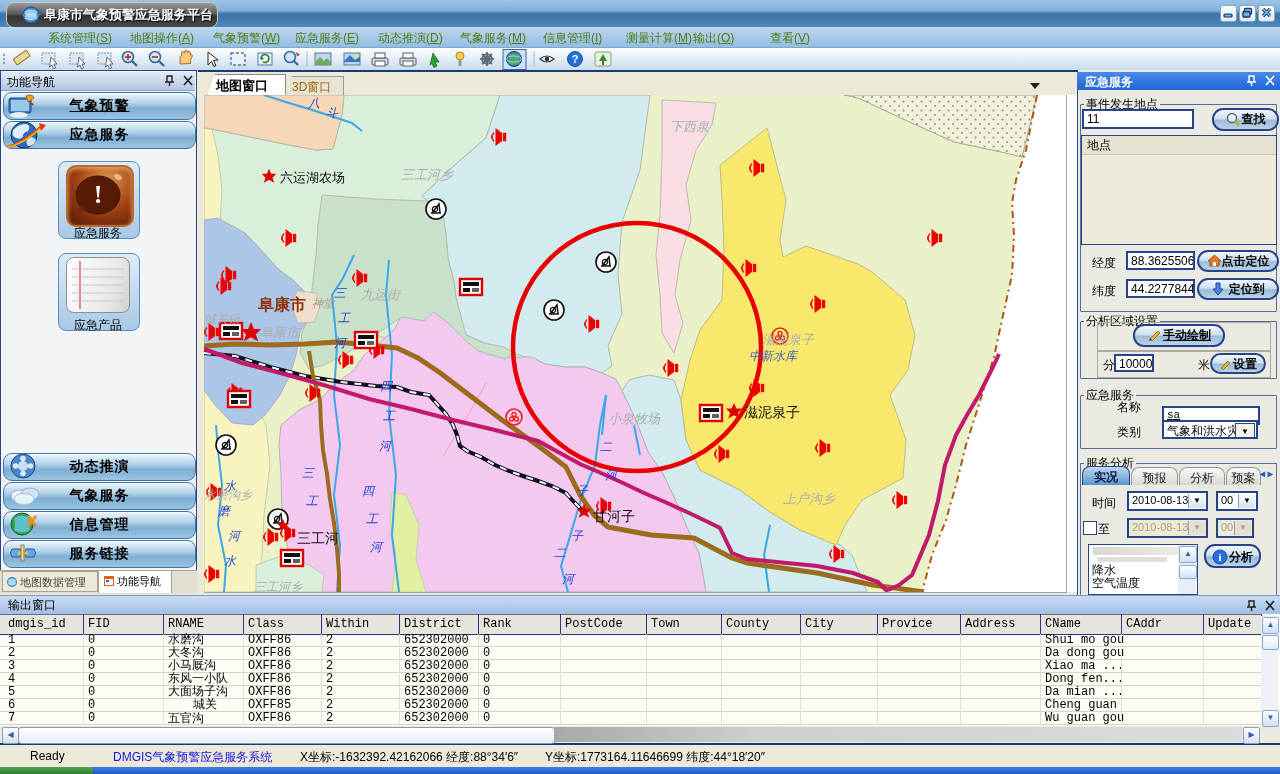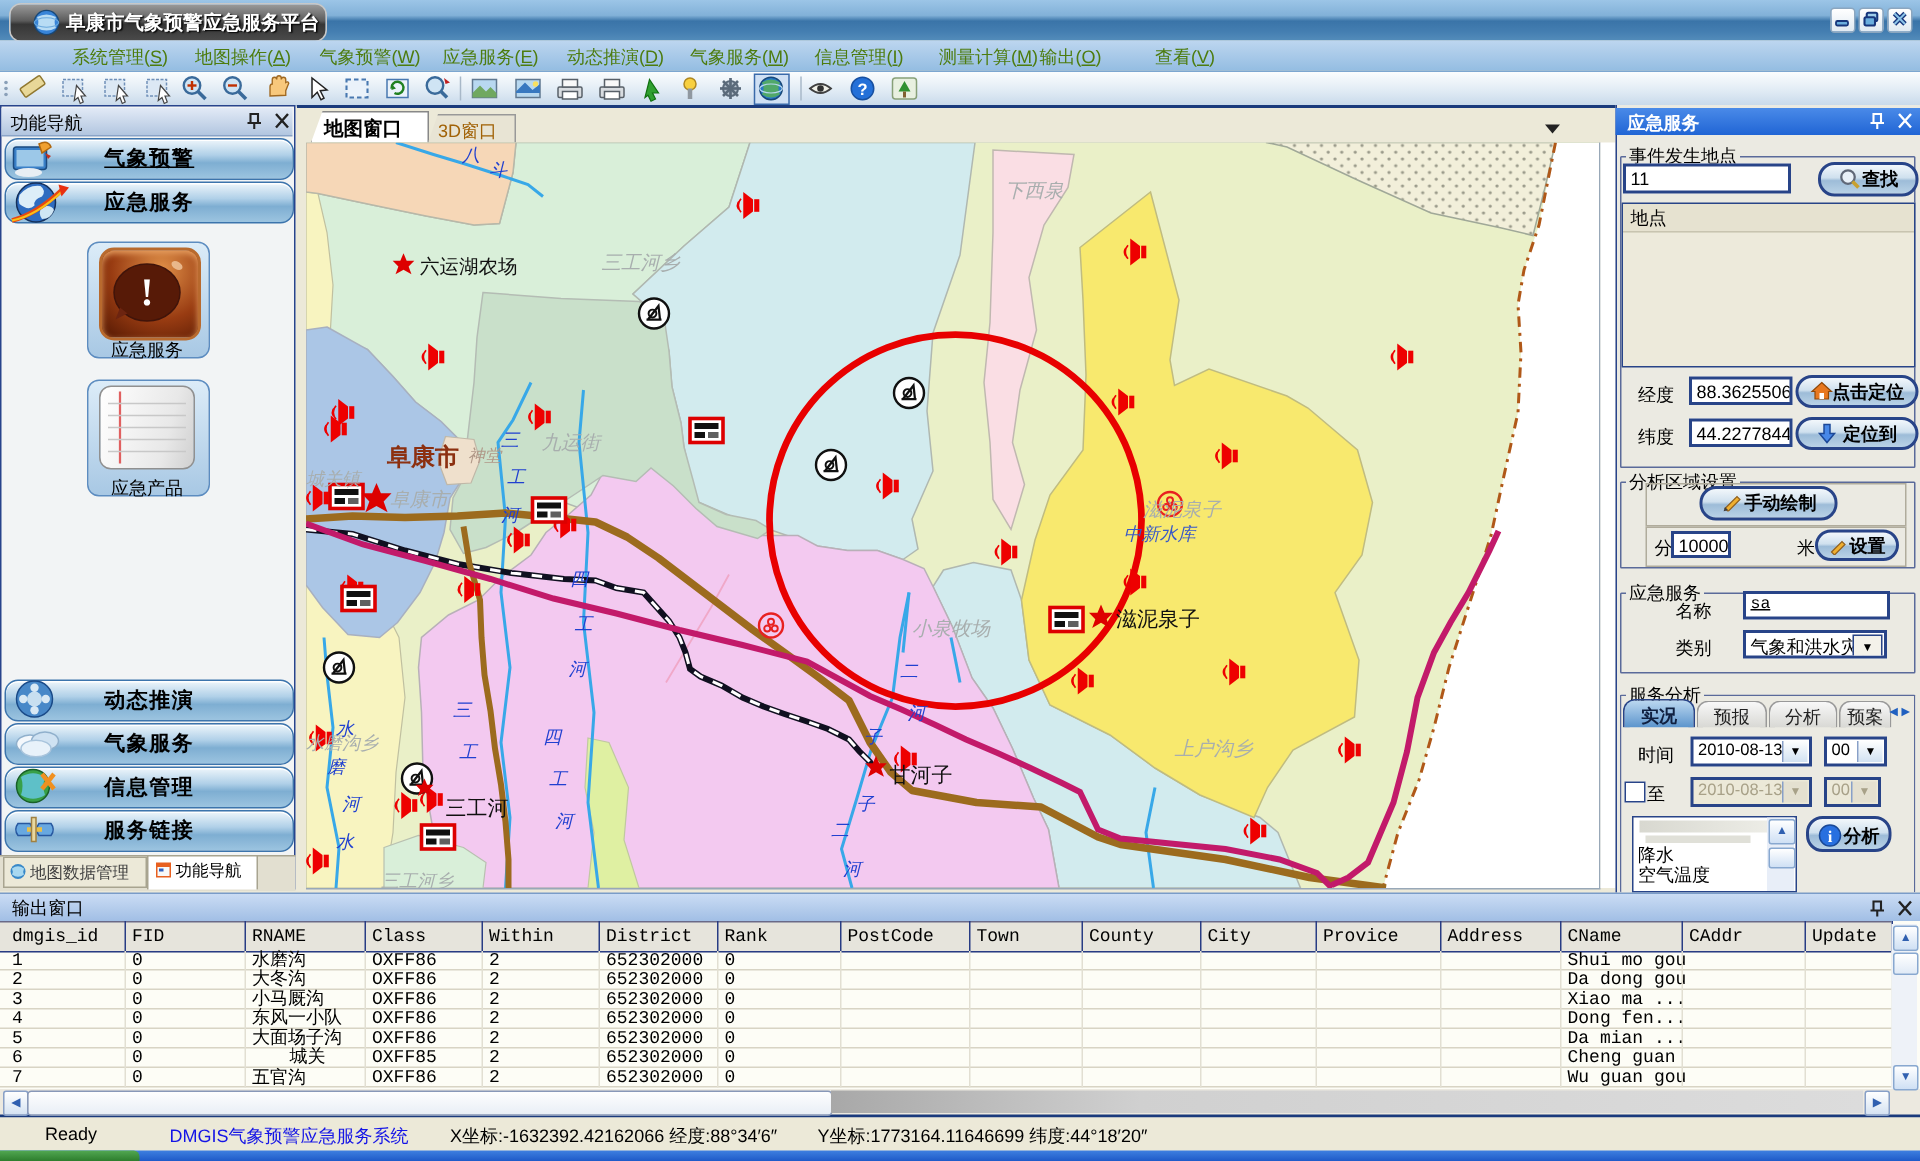--- a/index.html
+++ b/index.html
@@ -461,36 +461,36 @@
       </svg>点击定位</div>
   <div class="abs lab" style="left:1092px;top:283px;">纬度</div>
   <div class="abs inp" style="left:1126px;top:279px;width:69px;height:19px;">44.22778446</div>
   <div class="abs pbtn" style="left:1197px;top:278px;width:82px;height:22px;"><svg width="14" height="14" style="vertical-align:-3px;">
         <path d="M5 1 L9 1 L9 7 L12 7 L7 13 L2 7 L5 7 z" fill="#4888e8" stroke="#1c4898" stroke-width="1"></path>
       </svg> 定位到</div>
   <fieldset class="abs gb" style="left:1080px;top:313px;width:197px;height:66px;">
       <legend>分析区域设置</legend>
     </fieldset>
   <div class="abs" style="left:1097px;top:322px;width:172px;height:27px;border:1px solid #b0ac9c;"></div>
-  <div class="abs pbtn" style="left:1133px;top:324px;width:92px;height:23px;"><svg width="16" height="13" style="vertical-align:-2px;">
+  <div class="abs pbtn" style="left:1133px;top:324px;width:92px;height:23px;text-decoration:underline;"><svg width="16" height="13" style="vertical-align:-2px;">
         <path d="M3 11 L11 3 L13 5 L5 13z" fill="#f0b030" stroke="#906020" stroke-width="0.8"></path>
         <path d="M2 13 l3-1 -2-2z" fill="#404040"></path>
       </svg>手动绘制</div>
   <div class="abs" style="left:1097px;top:351px;width:172px;height:25px;border:1px solid #b0ac9c;"></div>
   <div class="abs lab" style="left:1103px;top:357px;">分析范围</div>
   <div class="abs inp" style="left:1114px;top:354px;width:40px;height:18px;">10000</div>
   <div class="abs lab" style="left:1198px;top:357px;">米</div>
   <div class="abs pbtn" style="left:1210px;top:353px;width:56px;height:21px;"><svg width="14" height="12" style="vertical-align:-2px;">
         <path d="M2 10 L9 3 L11 5 L4 12z" fill="#f0b030" stroke="#906020" stroke-width="0.8"></path>
       </svg>设置</div>
   <fieldset class="abs gb" style="left:1080px;top:387px;width:197px;height:62px;">
       <legend>应急服务</legend>
     </fieldset>
   <div class="abs lab" style="left:1117px;top:399px;">名称</div>
-  <div class="abs inp" style="left:1162px;top:394px;width:98px;height:19px;font-family:'Liberation Mono',monospace;font-size:11px;text-decoration:underline;">sa</div>
+  <div class="abs inp" style="left:1162px;top:406px;width:98px;height:19px;font-family:'Liberation Mono',monospace;font-size:11px;text-decoration:underline;">sa</div>
   <div class="abs lab" style="left:1117px;top:424px;">类别</div>
   <div class="abs inp" style="left:1162px;top:420px;width:96px;height:19px;overflow:hidden;white-space:nowrap;">气象和洪水灾害<span style="position:absolute;right:1px;top:1px;width:18px;height:17px;background:#f4f2ea;border:1px solid #284488;text-align:center;font-size:8px;line-height:16px;">▼</span></div>
   <fieldset class="abs gb" style="left:1080px;top:455px;width:197px;height:140px;border-bottom:none;">
       <legend>服务分析</legend>
     </fieldset>
   <div class="abs tabsel" style="left:1082px;top:466px;width:46px;height:16px;">实况</div>
   <div class="abs tabun" style="left:1131px;top:467px;width:45px;height:15px;">预报</div>
   <div class="abs tabun" style="left:1179px;top:467px;width:44px;height:15px;">分析</div>
   <div class="abs tabun" style="left:1226px;top:467px;width:33px;height:15px;">预案</div>
   <div class="abs" style="left:1260px;top:468px;width:20px;height:14px;font-size:10px;color:#2060c0;font-weight:bold;">◂ ▸</div>

